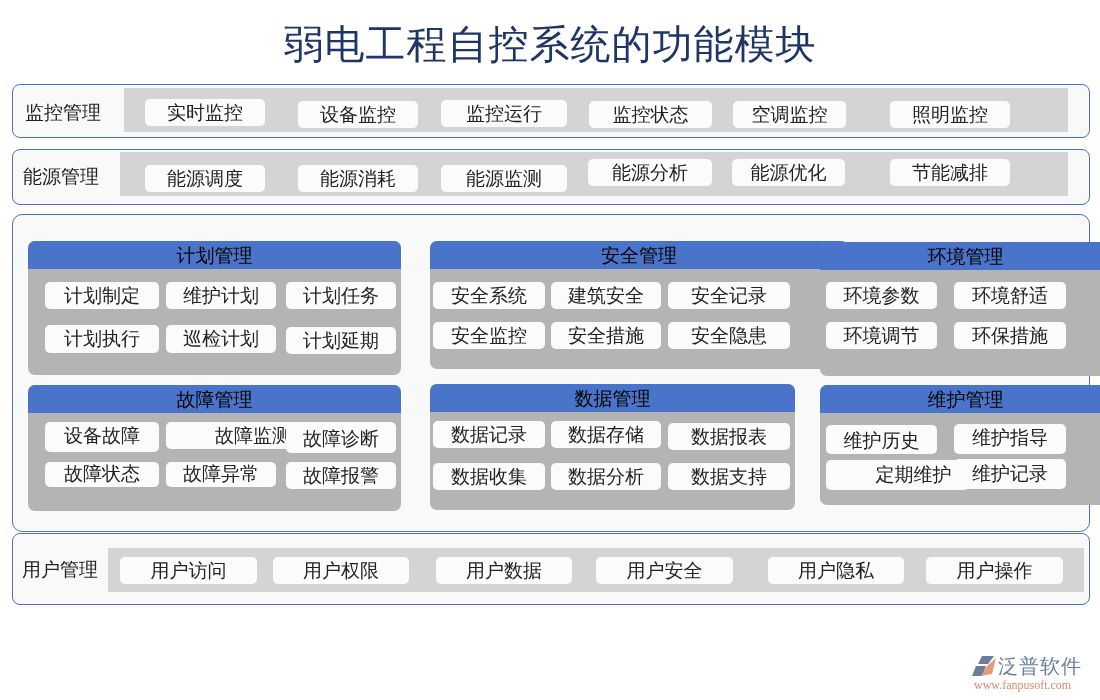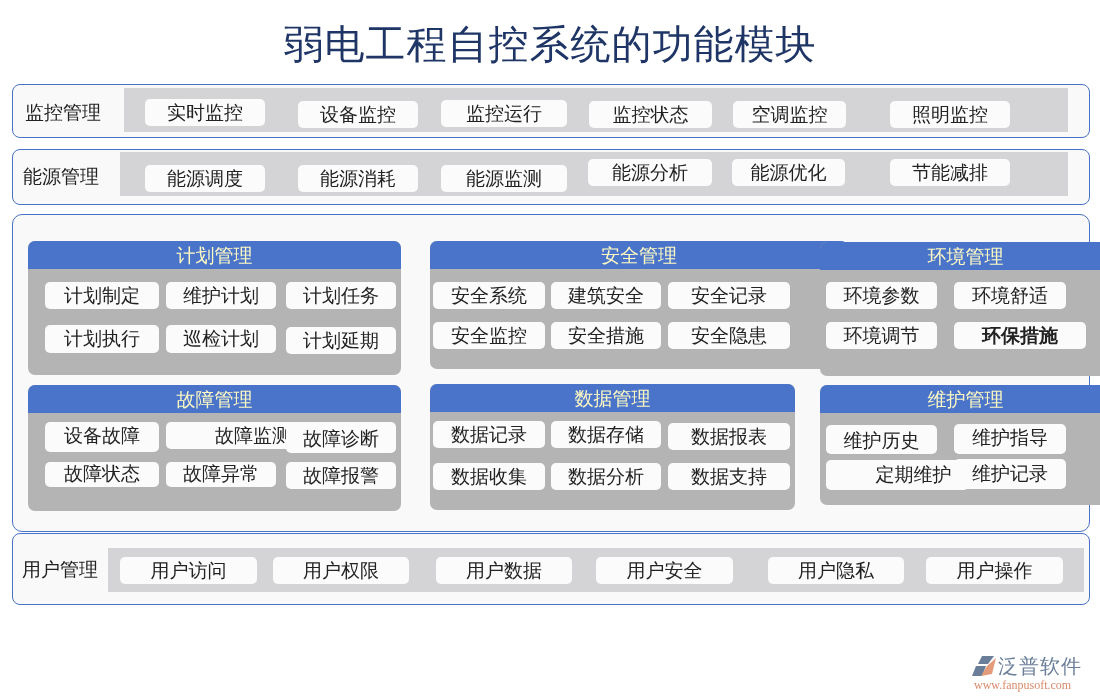--- a/index.html
+++ b/index.html
@@ -10,21 +10,21 @@
   .rowbox { position:absolute; left:12px; width:1078px; border:1.5px solid #4a72c4; border-radius:8px;
             background:#f9f9f9; box-sizing:border-box; }
   .rowlabel { position:absolute; font-size:19px; color:#222; line-height:24px; }
   .graybar { position:absolute; background:#d4d4d6; }
   .btn { position:absolute; background:#fbfbfb; border-radius:5px; font-size:19px; line-height:26px;
          text-align:center; color:#222; height:27px; }
   .midbox { position:absolute; left:12px; top:214px; width:1078px; height:318px;
             border:1.5px solid #4a72c4; border-radius:10px; background:#f9f9f9; box-sizing:border-box; }
   .panel { position:absolute; background:#b4b4b4; border-radius:7px; overflow:hidden; }
   .panel-head { position:absolute; left:0; top:0; right:0; height:28px; background:#4a74c9;
-                color:#fef9c3; font-size:19px; line-height:28px; text-align:center; border-radius:4px 4px 0 0; }
+                color:#000000; font-size:19px; line-height:28px; text-align:center; border-radius:4px 4px 0 0; }
   .pbtn { position:absolute; background:#fbfbfb; border-radius:5px; font-size:19px; line-height:26px;
           text-align:center; color:#222; height:27px; }
   .logo { position:absolute; left:972px; top:654px; width:120px; height:40px; }
   .logo-text { position:absolute; left:26px; top:0px; font-family:"DejaVu Sans","Liberation Sans",sans-serif;
                font-size:20px; color:#6a7d99; line-height:24px; letter-spacing:1px; }
   .logo-url { position:absolute; left:2px; top:24px; font-family:"Liberation Serif",serif; font-size:12px;
               color:#d98a6a; line-height:14px; white-space:nowrap; }
 </style>
 </head>
 <body>
@@ -71,21 +71,21 @@
   <div class="pbtn" style="left:3px;top:81px;width:112px;">安全监控</div>
   <div class="pbtn" style="left:121px;top:81px;width:110px;">安全措施</div>
   <div class="pbtn" style="left:238px;top:81px;width:122px;">安全隐患</div>
 </div>
 
 <div class="panel" style="left:820px;top:242px;width:291px;height:134px;">
   <div class="panel-head">环境管理</div>
   <div class="pbtn" style="left:6px;top:40px;width:111px;">环境参数</div>
   <div class="pbtn" style="left:134px;top:40px;width:112px;">环境舒适</div>
   <div class="pbtn" style="left:6px;top:80px;width:111px;">环境调节</div>
-  <div class="pbtn" style="left:134px;top:80px;width:132px;font-weight:bold;">环保措施</div>
+  <div class="pbtn" style="left:134px;top:80px;width:112px;">环保措施</div>
 </div>
 
 <div class="panel" style="left:28px;top:385px;width:373px;height:126px;">
   <div class="panel-head">故障管理</div>
   <div class="pbtn" style="left:17px;top:37px;width:114px;height:30px;">设备故障</div>
   <div class="pbtn" style="left:138px;top:37px;width:110px;padding-left:32px;">故障监测</div>
   <div class="pbtn" style="left:258px;top:37px;width:110px;height:31px;line-height:32px;">故障诊断</div>
   <div class="pbtn" style="left:17px;top:77px;width:114px;height:25px;line-height:22px;">故障状态</div>
   <div class="pbtn" style="left:138px;top:77px;width:110px;height:25px;line-height:22px;">故障异常</div>
   <div class="pbtn" style="left:258px;top:77px;width:110px;">故障报警</div>

